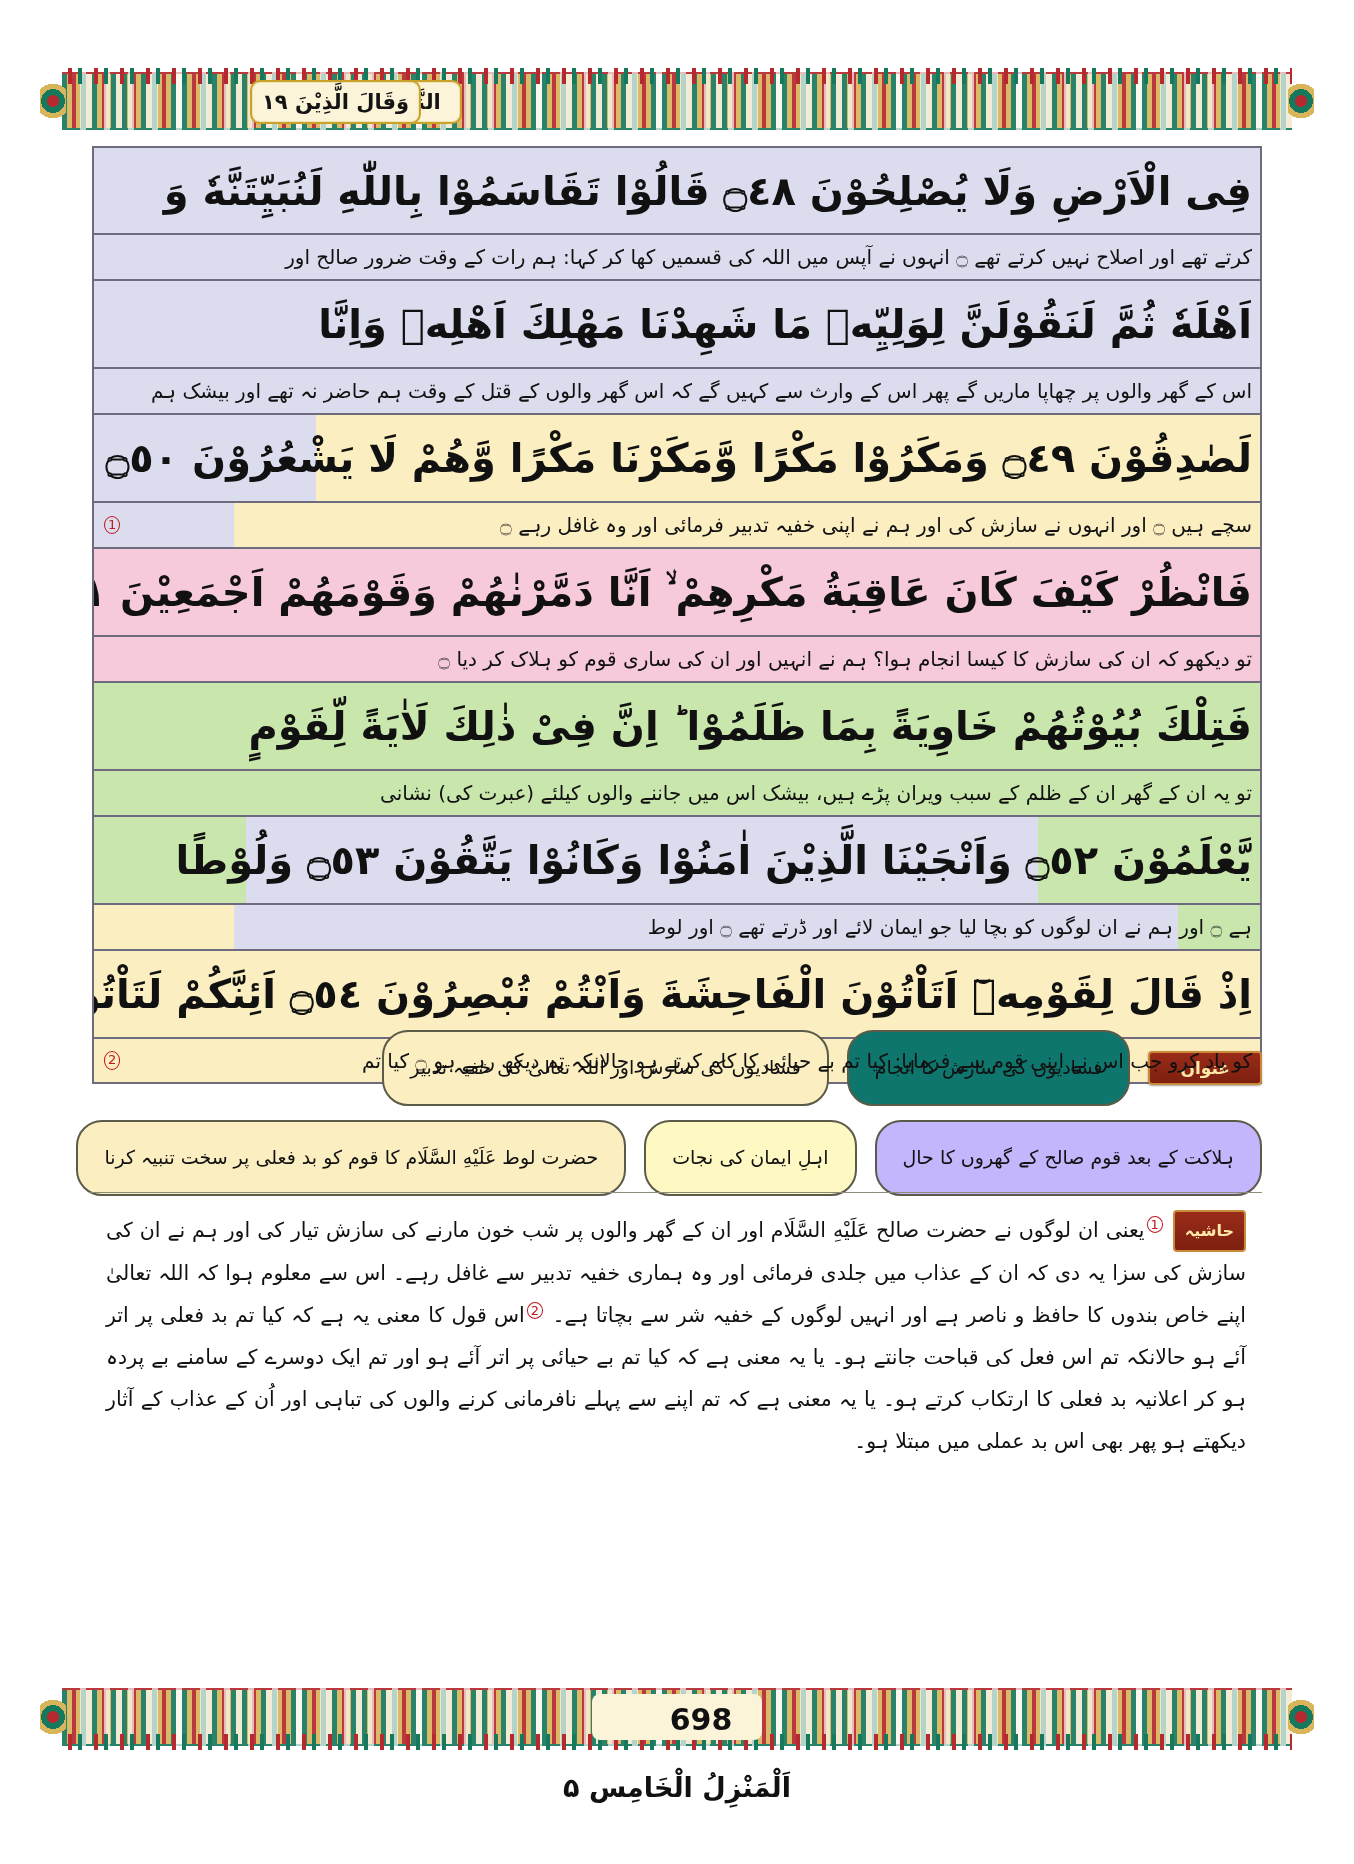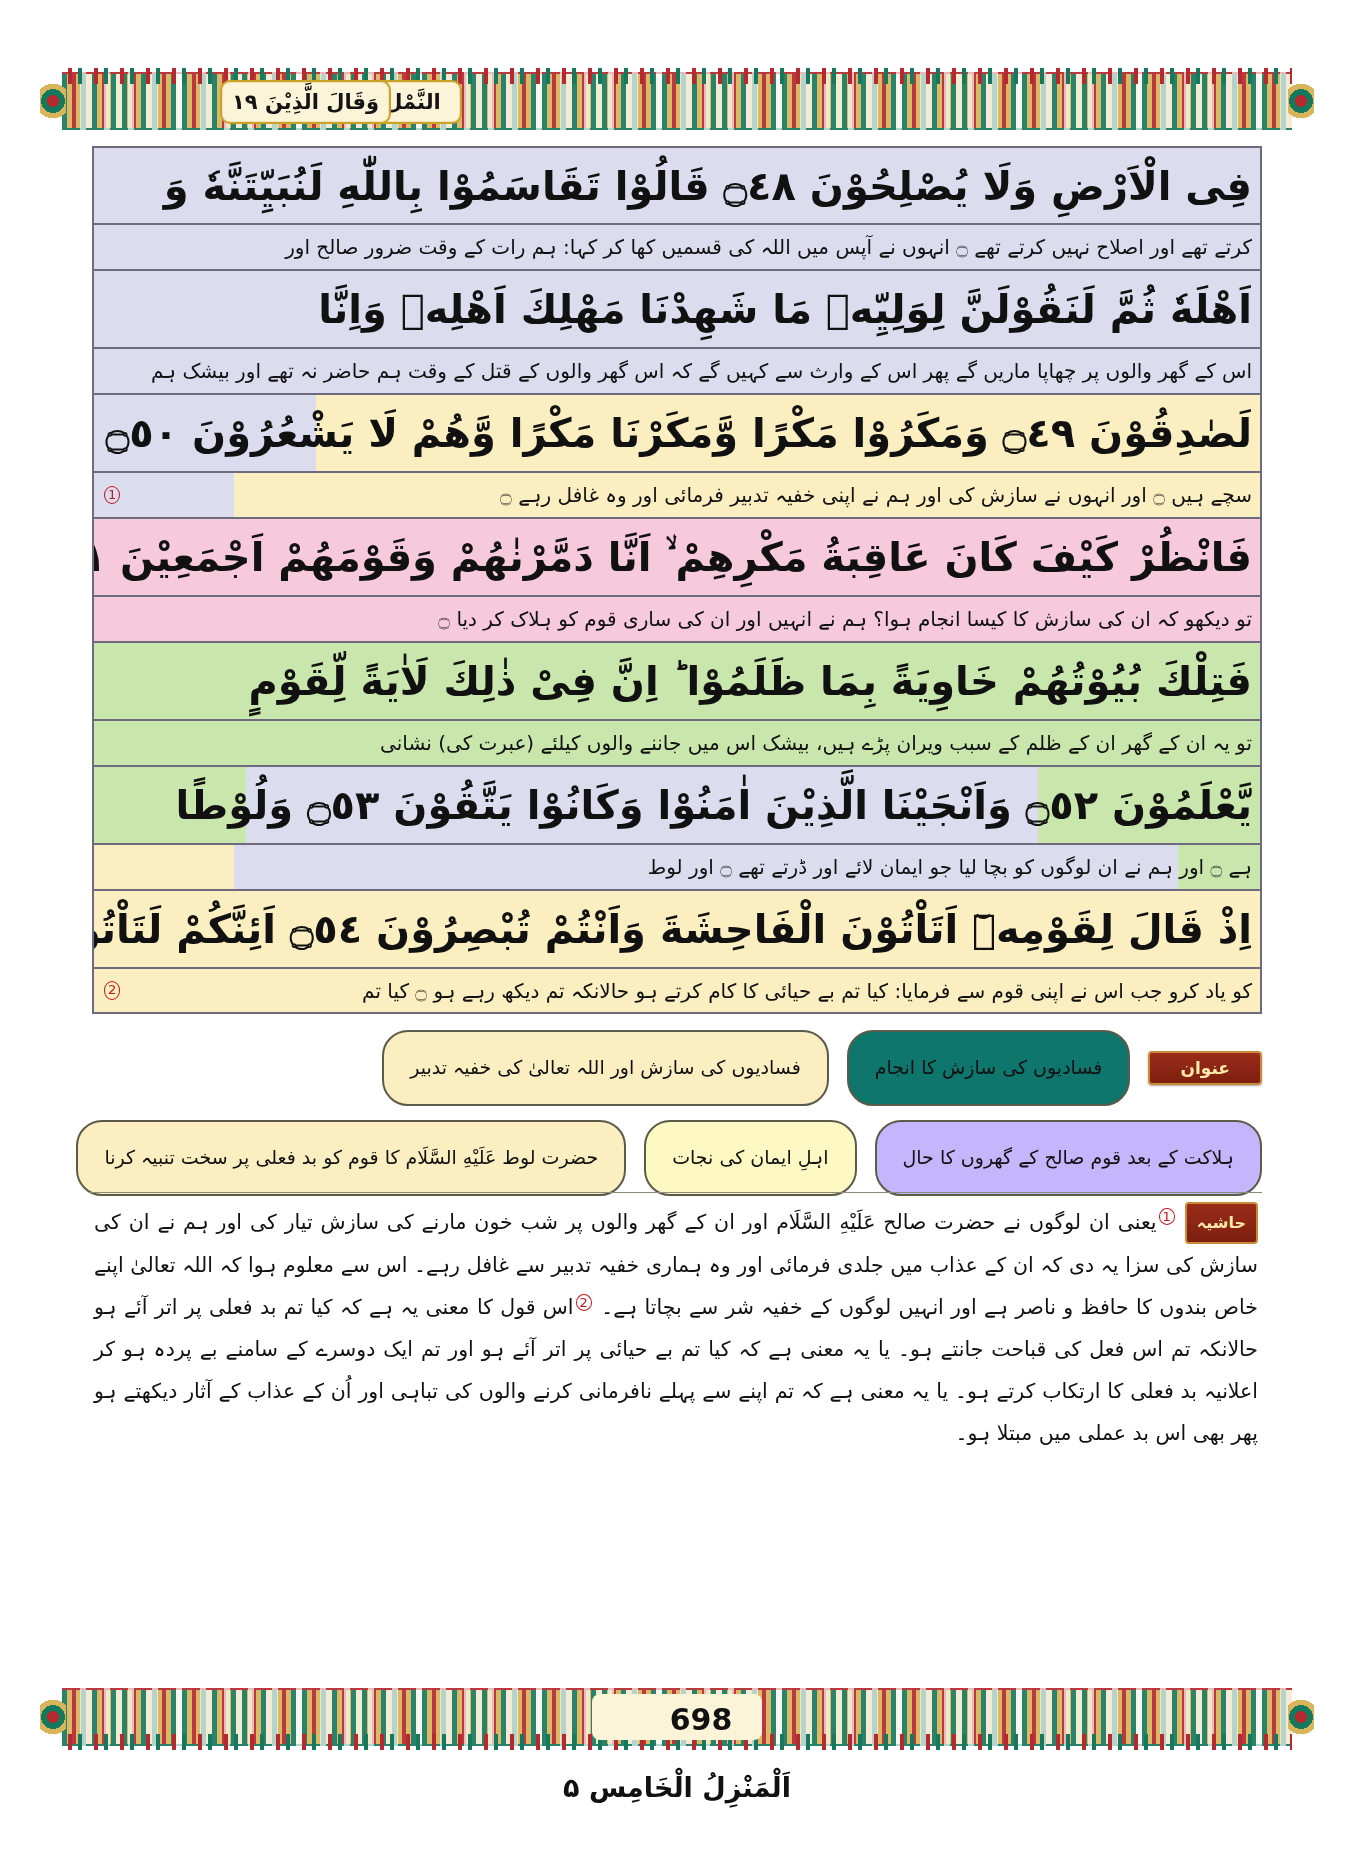--- a/index.html
+++ b/index.html
@@ -83,21 +83,21 @@
     background:#fbf4d9;
     border:2px solid #c9a227;
     border-radius:10px;
     display:flex;
     align-items:center;
     justify-content:center;
     box-shadow:0 0 0 1px #efe3b8 inset;
     z-index:3;
   }
   .cartouche-surah{right:830px;}
-  .cartouche-para{left:158px;}
+  .cartouche-para{left:188px;}
   .cartouche span{
     font-family:"DejaVu Sans","Liberation Sans",sans-serif;
     font-size:21px;
     color:#141414;
     font-weight:700;
     white-space:nowrap;
     line-height:1;
     padding:0 10px;
     direction:rtl;
   }
@@ -114,21 +114,21 @@
     position:relative;
     border:2px solid #6d6b7d;
     border-bottom-width:1px;
     box-sizing:border-box;
     overflow:hidden;
   }
   .row + .row{border-top-width:1px;}
   .row:first-child{border-top-width:2px;}
   .row:last-of-type{border-bottom-width:2px;}
 
-  .row-ar{height:78px;}
+  .row-ar{height:88px;}
   .row-ur{height:46px;}
 
   
   .bg{
     position:absolute;
     top:0;bottom:0;
     z-index:0;
   }
 
   .txt{
@@ -235,21 +235,21 @@
     vertical-align:middle;
     margin-left:8px;
   }
   .hashiya-text{
     font-size:20.5px;
     line-height:2.05;
     text-align:justify;
     color:#111;
     direction:rtl;
   }
-  .hashiya-text p{margin:4px;}
+  .hashiya-text p{margin:16px;}
 
   
   .page-number{
     position:absolute;
     top:1702px;
     left:0;right:0;
     text-align:center;
     font-size:30px;
     font-weight:700;
     color:#111;

